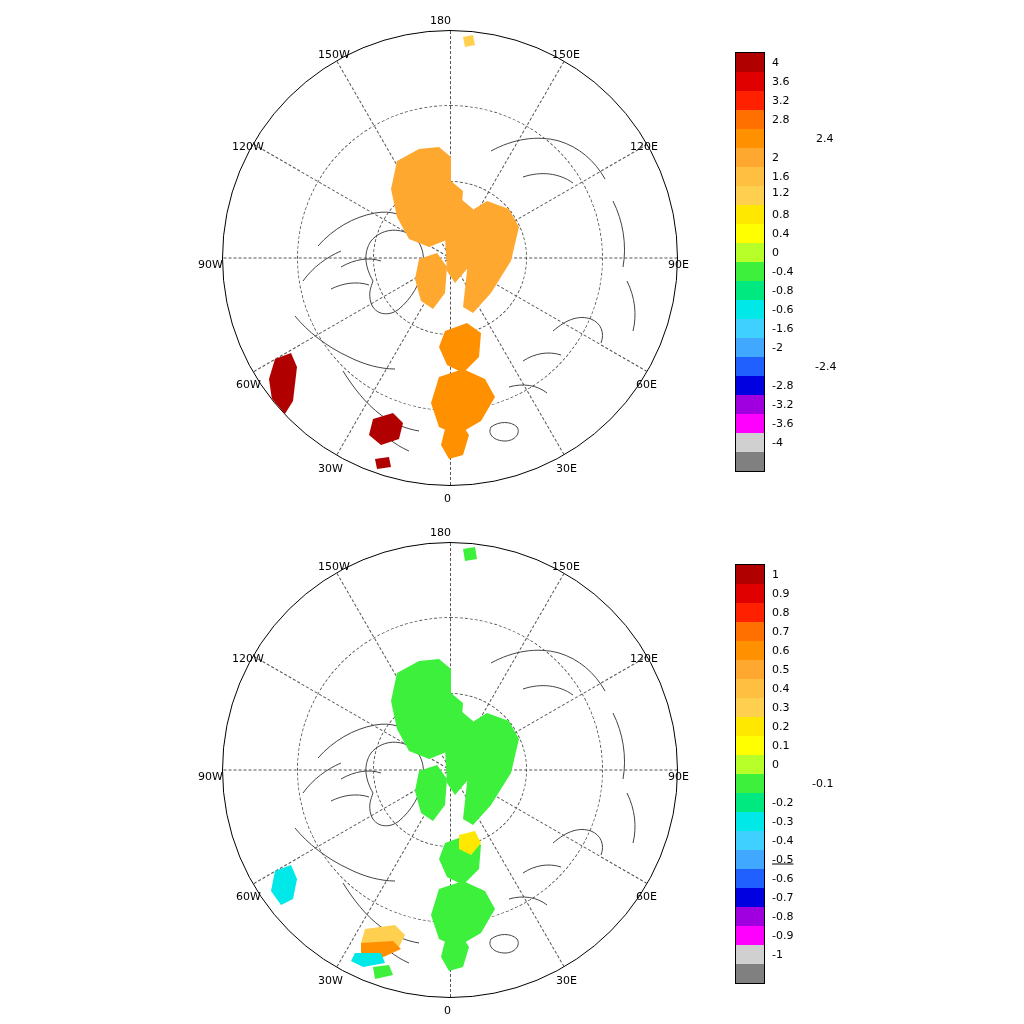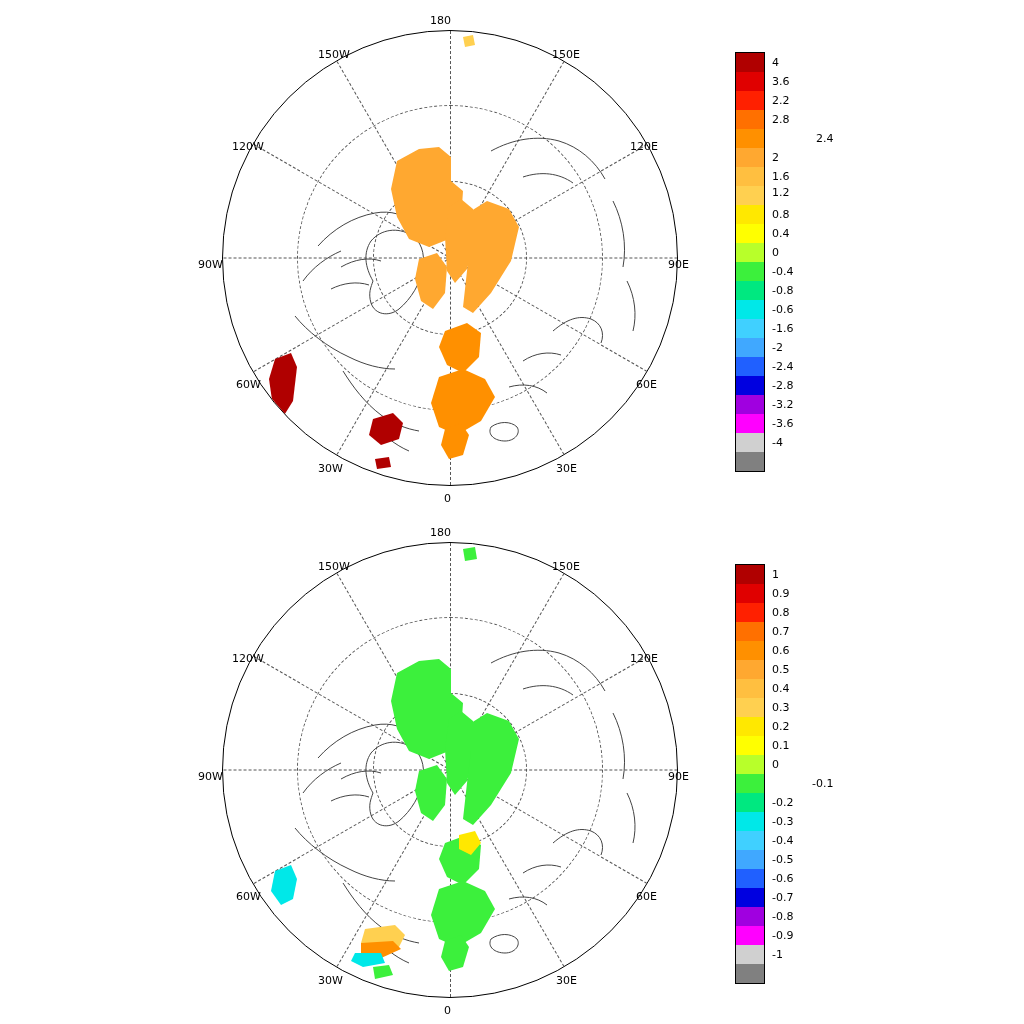--- a/index.html
+++ b/index.html
@@ -170,35 +170,35 @@
       <div class="seg" style="background: rgb(32, 96, 255); height: 19px;"></div>
       <div class="seg" style="background: rgb(0, 0, 224); height: 19px;"></div>
       <div class="seg" style="background: rgb(160, 0, 224); height: 19px;"></div>
       <div class="seg" style="background: rgb(255, 0, 255); height: 19px;"></div>
       <div class="seg" style="background: rgb(208, 208, 208); height: 19px;"></div>
       <div class="seg" style="background: rgb(128, 128, 128); height: 19px;"></div>
     </div>
   <div class="cbar-ticks" id="cbar-top-ticks" style="left:772px;top:52px;height:420px;">
       <div class="t" style="top: 9.5px;">4</div>
       <div class="t" style="top: 28.5px;">3.6</div>
-      <div class="t" style="top: 47.5px;">2.2</div>
+      <div class="t" style="top: 47.5px;">3.2</div>
       <div class="t" style="top: 66.5px;">2.8</div>
       <div class="t" style="top: 85.5px; margin-left: 44px;">2.4</div>
       <div class="t" style="top: 104.5px;">2</div>
       <div class="t" style="top: 123.5px;">1.6</div>
       <div class="t" style="top: 140px;">1.2</div>
       <div class="t" style="top: 161.5px;">0.8</div>
       <div class="t" style="top: 180.5px;">0.4</div>
       <div class="t" style="top: 199.5px;">0</div>
       <div class="t" style="top: 218.5px;">-0.4</div>
       <div class="t" style="top: 237.5px;">-0.8</div>
       <div class="t" style="top: 256.5px;">-0.6</div>
       <div class="t" style="top: 275.5px;">-1.6</div>
       <div class="t" style="top: 294.5px;">-2</div>
-      <div class="t" style="top: 313.5px;">-2.4</div>
+      <div class="t" style="top: 313.5px; margin-left: 43px;">-2.4</div>
       <div class="t" style="top: 332.5px;">-2.8</div>
       <div class="t" style="top: 351.5px;">-3.2</div>
       <div class="t" style="top: 370.5px;">-3.6</div>
       <div class="t" style="top: 389.5px;">-4</div>
     </div>
 </div>
 
 <div class="panel" id="panel-bottom">
 
   <div class="map-wrap">
@@ -299,20 +299,20 @@
       <div class="t" style="top: 104.5px;">0.5</div>
       <div class="t" style="top: 123.5px;">0.4</div>
       <div class="t" style="top: 142.5px;">0.3</div>
       <div class="t" style="top: 161.5px;">0.2</div>
       <div class="t" style="top: 180.5px;">0.1</div>
       <div class="t" style="top: 199.5px;">0</div>
       <div class="t" style="top: 218.5px; margin-left: 40px;">-0.1</div>
       <div class="t" style="top: 237.5px;">-0.2</div>
       <div class="t" style="top: 256.5px;">-0.3</div>
       <div class="t" style="top: 275.5px;">-0.4</div>
-      <div class="t" style="top: 294.5px;">-0.5</div>
+      <div class="t" style="top: 294.5px; text-decoration: underline;">-0.5</div>
       <div class="t" style="top: 313.5px;">-0.6</div>
       <div class="t" style="top: 332.5px;">-0.7</div>
       <div class="t" style="top: 351.5px;">-0.8</div>
       <div class="t" style="top: 370.5px;">-0.9</div>
       <div class="t" style="top: 389.5px;">-1</div>
     </div>
 </div>
 
 </body></html>

